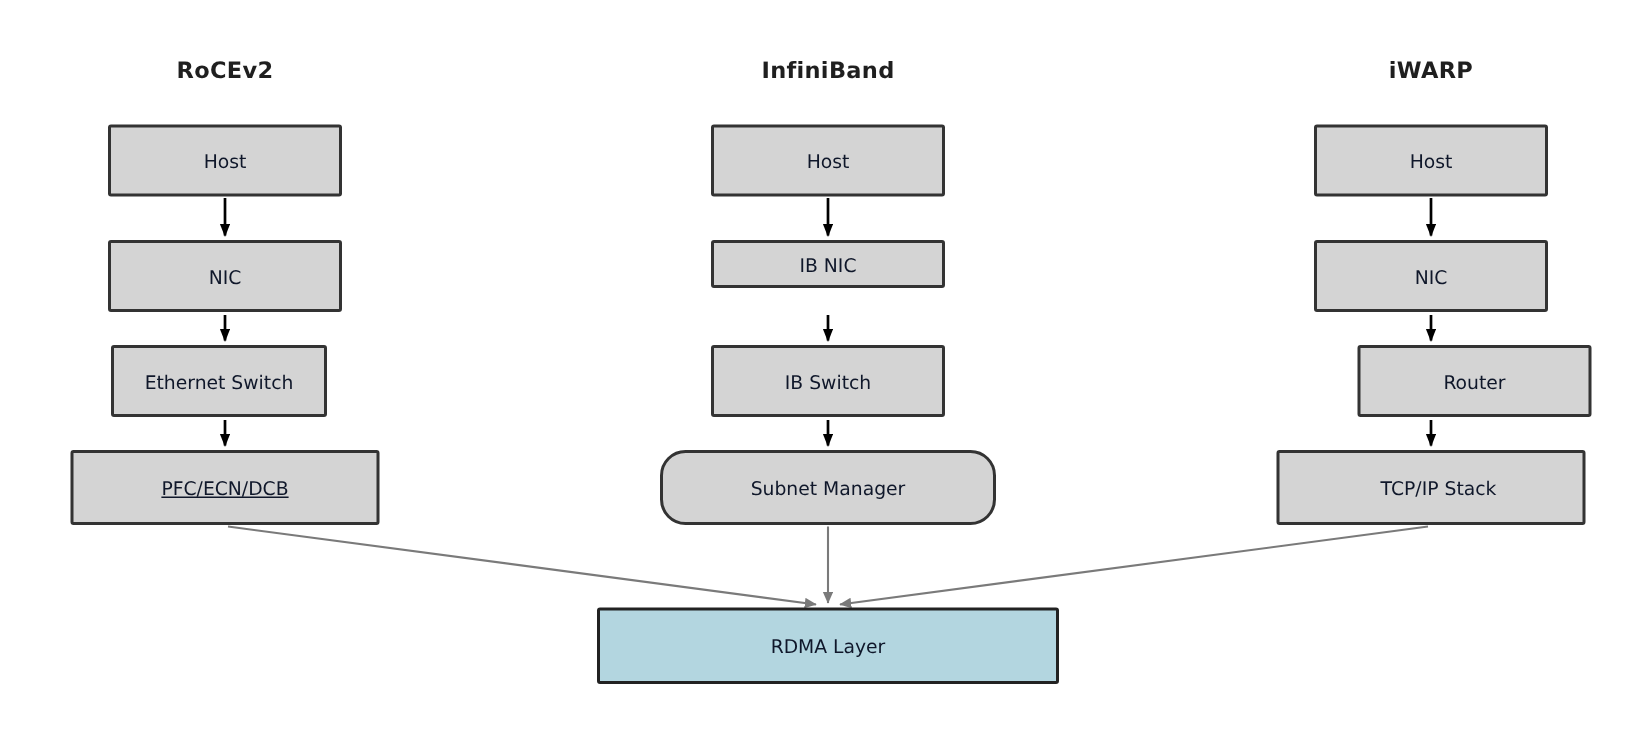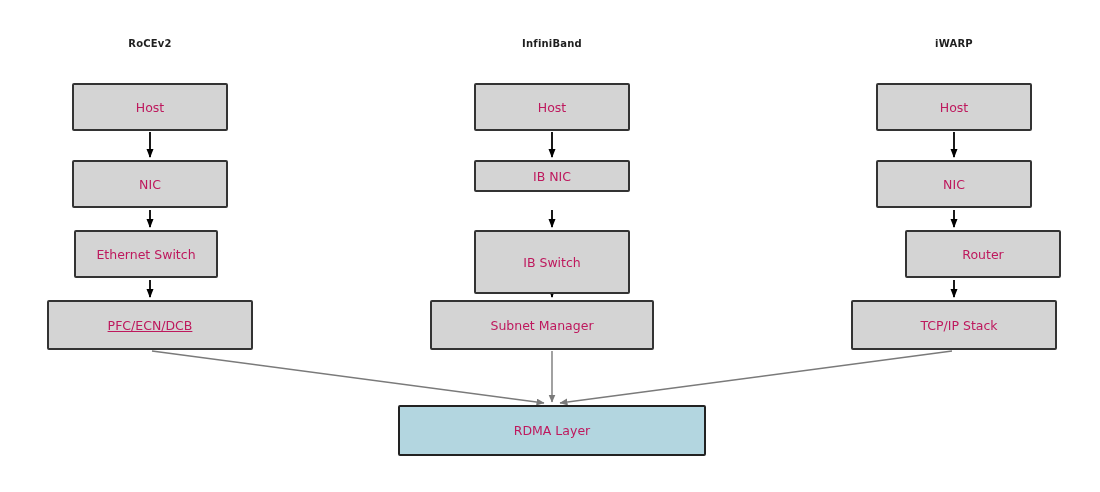--- a/index.html
+++ b/index.html
@@ -18,36 +18,36 @@
   .arrow-layer {
     position: absolute;
     left: 0; top: 0;
     width: 1100px;
     height: 492px;
   }
   .col-title {
     position: absolute;
     width: 220px;
     text-align: center;
-    font-size: 10px;
+    font-size: 15px;
     font-weight: bold;
     color: #1f1f1f;
     letter-spacing: 0.2px;
   }
   .node {
     position: absolute;
     box-sizing: border-box;
     background: #d4d4d4;
     border: 2px solid #333333;
     border-radius: 2px;
     display: flex;
     align-items: center;
     justify-content: center;
     font-size: 12.5px;
-    color: #be185d;
+    color: #0f172a;
     text-align: center;
   }
   .sink {
     background: #b3d6e0;
     border-color: #222222;
   }
 </style>
 </head>
 <body>
 
@@ -84,22 +84,22 @@
   <div class="col-title" style="left:844px; top:38px;">iWARP</div>
   <div class="col-title" style="left:442px; top:38px;">InfiniBand</div>
 
   <div class="node" style="left:72px; top:83px; width:156px; height:48px;">Host</div>
   <div class="node" style="left:72px; top:160px; width:156px; height:48px;">NIC</div>
   <div class="node" style="left:74px; top:230px; width:144px; height:48px;">Ethernet Switch</div>
   <div class="node" style="left:47px; top:300px; width:206px; height:50px;text-decoration:underline;">PFC/ECN/DCB</div>
 
   <div class="node" style="left:474px; top:83px; width:156px; height:48px;">Host</div>
   <div class="node" style="left:474px; top:160px; width:156px; height:32px;">IB NIC</div>
-  <div class="node" style="left:474px; top:230px; width:156px; height:64px;">IB Switch</div>
-  <div class="node" style="left:430px; top:300px; width:224px; height:50px;">Subnet Manager</div>
+  <div class="node" style="left:474px; top:230px; width:156px; height:48px;">IB Switch</div>
+  <div class="node" style="left:440px; top:300px; width:224px; height:50px;border-radius:17px;">Subnet Manager</div>
 
   <div class="node" style="left:876px; top:83px; width:156px; height:48px;">Host</div>
   <div class="node" style="left:876px; top:160px; width:156px; height:48px;">NIC</div>
   <div class="node" style="left:876px; top:230px; width:156px; height:48px;margin-left:29px;">Router</div>
   <div class="node" style="left:851px; top:300px; width:206px; height:50px;padding-left:10px;">TCP/IP Stack</div>
 
   <div class="node sink" style="left:398px; top:405px; width:308px; height:51px;">RDMA Layer</div>
 
 </div>
 

